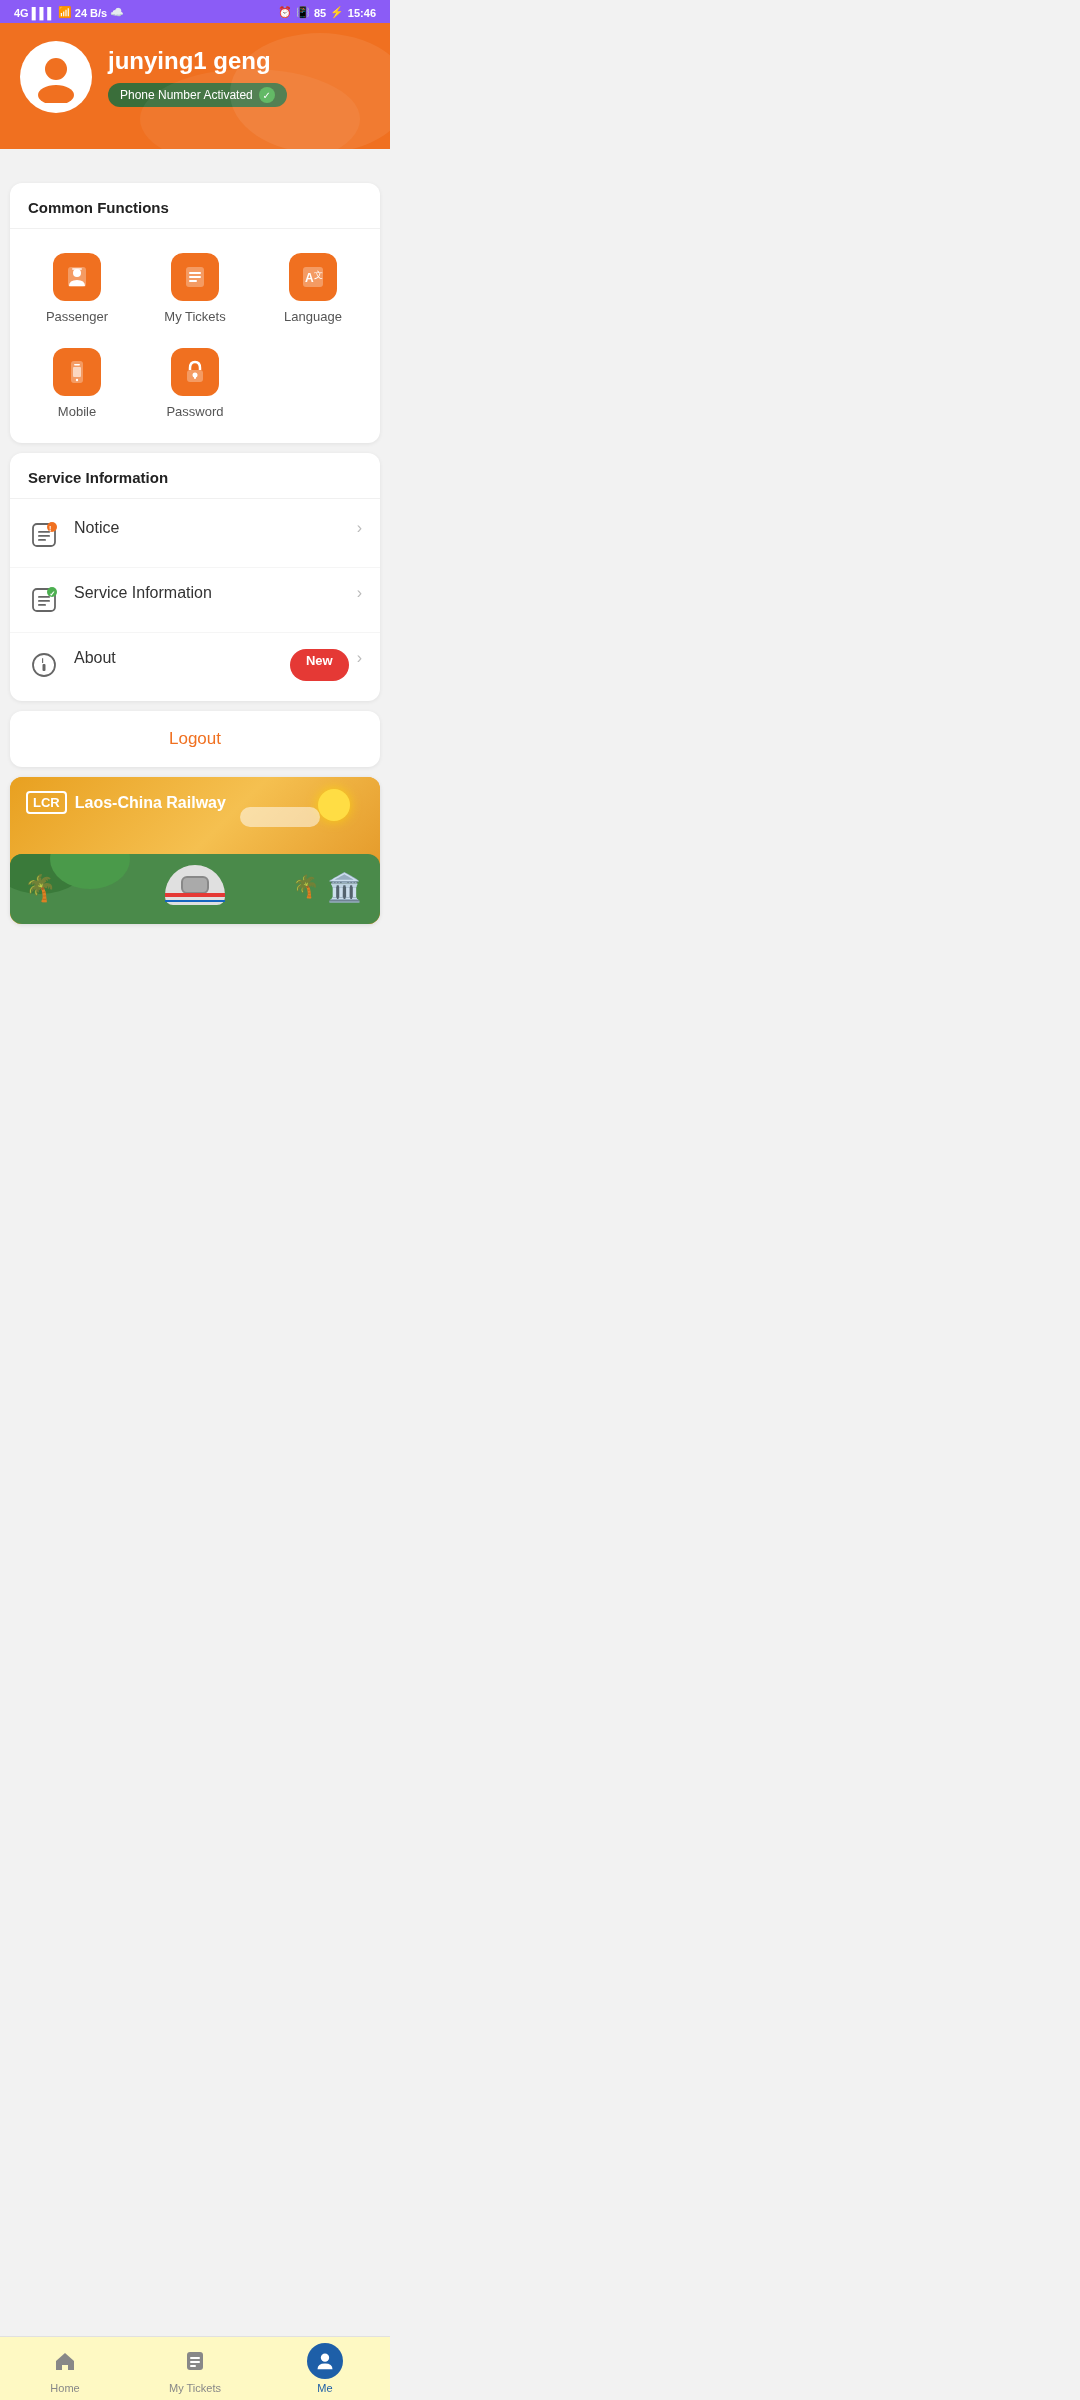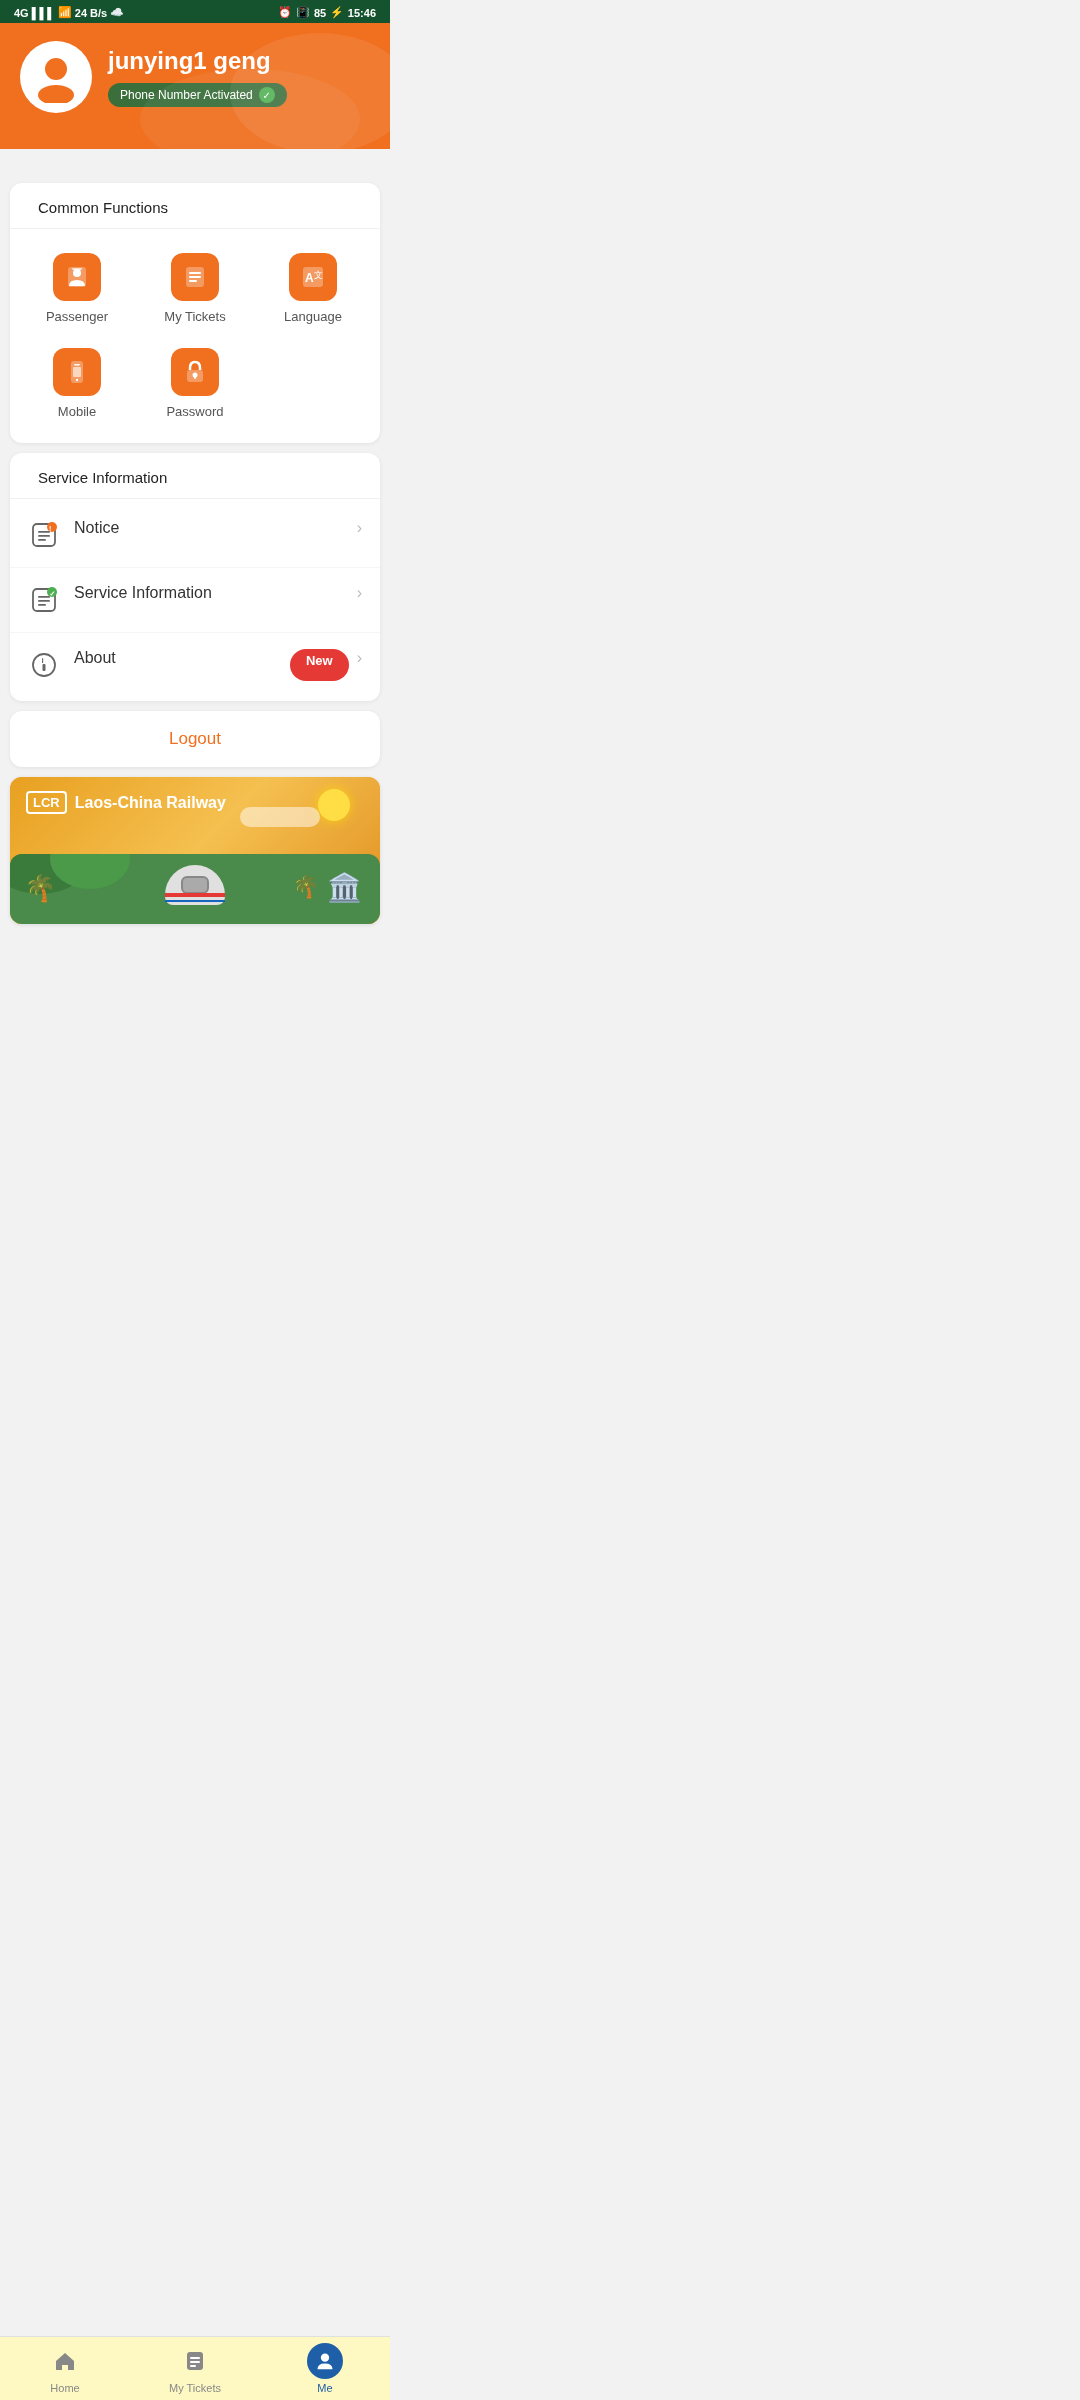--- a/index.html
+++ b/index.html
@@ -9,21 +9,21 @@
       width: 390px;
       min-height: 860px;
       background: #f2f2f2;
       font-family: -apple-system, 'Helvetica Neue', Arial, sans-serif;
       overflow-x: hidden;
       position: relative;
     }
 
     
     .status-bar {
-      background: #14532d;
+      background: #8b5cf6;
       display: flex;
       justify-content: space-between;
       align-items: center;
       padding: 6px 14px 4px;
       color: white;
       font-size: 11px;
       font-weight: 600;
     }
     .status-left { display: flex; align-items: center; gap: 3px; }
     .status-right { display: flex; align-items: center; gap: 4px; }
@@ -105,23 +105,23 @@
     
     .card {
       background: white;
       border-radius: 12px;
       margin: 0 10px 10px;
       overflow: hidden;
       box-shadow: 0 1px 4px rgba(0,0,0,0.07);
     }
     .card-title {
       font-size: 15px;
-      font-weight: 400;
+      font-weight: 700;
       color: #222;
-      padding: 16px 28px 12px;
+      padding: 16px 18px 12px;
       border-bottom: 1px solid #f0f0f0;
     }
 
     
     .functions-grid {
       display: grid;
       grid-template-columns: repeat(3, 1fr);
       padding: 16px 8px 8px;
     }
     .function-item {

